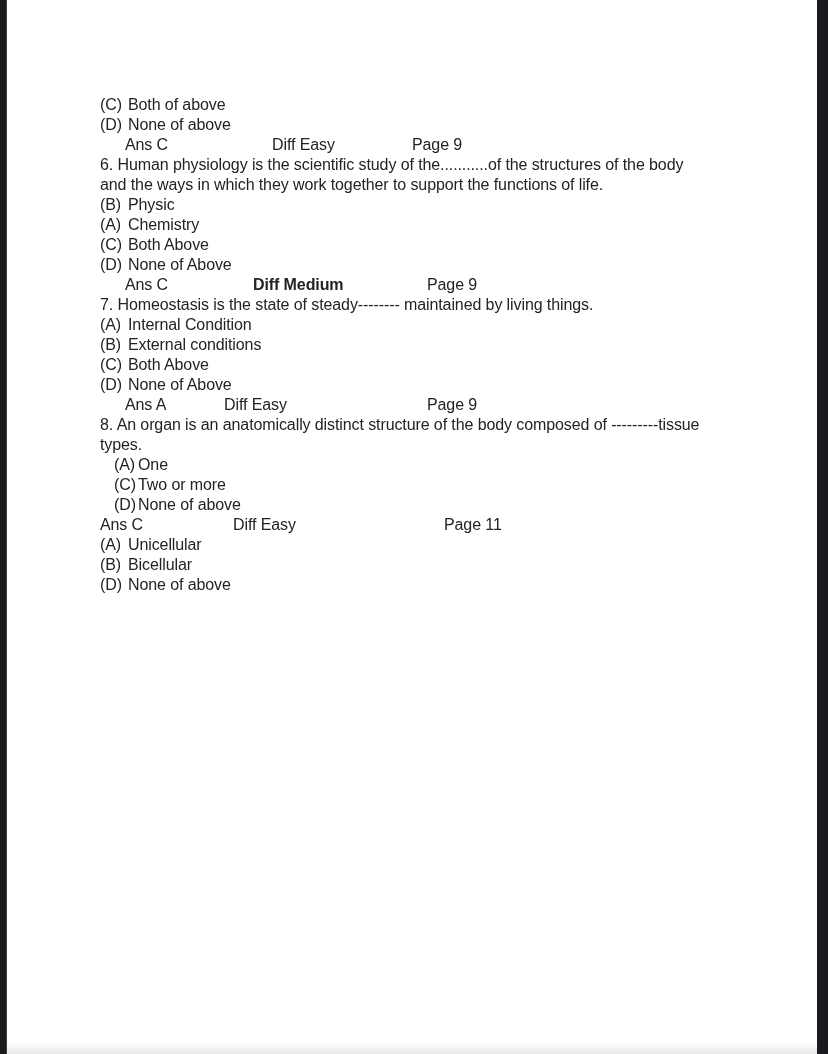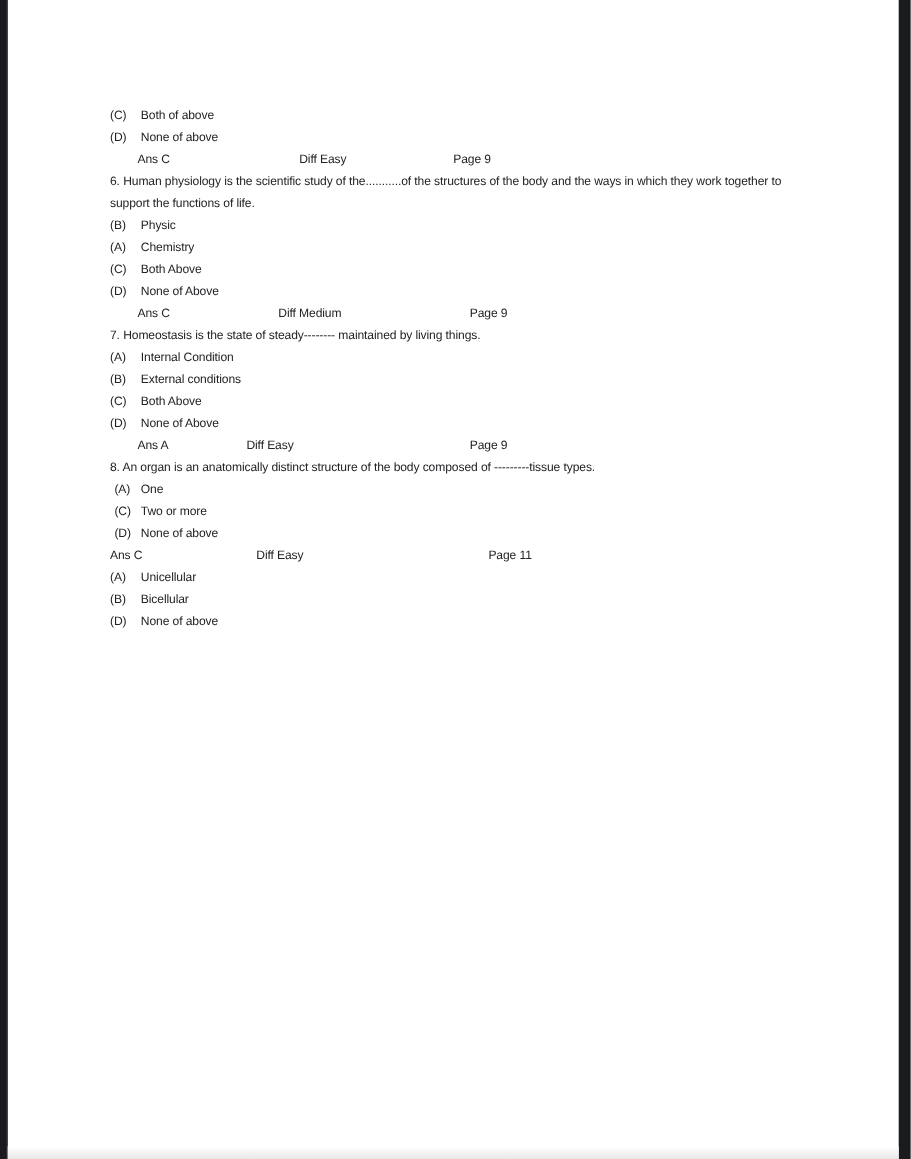--- a/index.html
+++ b/index.html
@@ -25,33 +25,33 @@
     width: 11px; background: #1a1b1f;
   }
   .bottom-fade {
     position: absolute; left: 7px; right: 11px; bottom: 0;
     height: 12px;
     background: linear-gradient(#ffffff, #e7e7e7);
   }
   .content {
     position: absolute; left: 100px; top: 95px; width: 618px;
     color: #222326;
-    font-size: 11px; line-height: 20px;
+    font-size: 16px; line-height: 20px;
     letter-spacing: -0.1px;
   }
   .content p, .content div { margin: 0; }
   .opt { margin: 0 0 10px 18px; }
   .olabel { display: inline-block; min-width: 28px; }
-  .q8-opts .opt { margin-left: 4px; }
+  .q8-opts .opt { margin-left: 14px; }
   .q8-opts .olabel { min-width: 24px; }
   .qtext { margin: 0 0 9px 0; max-width: 612px; }
   .meta { position: relative; height: 20px; margin: 0 0 10px 0; }
   .meta span { position: absolute; top: 0; white-space: nowrap; }
   .m-prev .ans  { left: 25px; }  .m-prev .diff { left: 172px; } .m-prev .page { left: 312px; }
-  .m-q6  .ans   { left: 25px; }  .m-q6  .diff  { left: 153px; } .m-q6  .page  { left: 327px; }
+  .m-q6  .ans   { left: 25px; }  .m-q6  .diff  { left: 153px; font-weight: bold; } .m-q6  .page  { left: 327px; }
   .m-q7  .ans   { left: 25px; }  .m-q7  .diff  { left: 124px; } .m-q7  .page  { left: 327px; }
   .m-q8  .ans   { left: 0; }     .m-q8  .diff  { left: 133px; } .m-q8  .page  { left: 344px; }
   .gap-before { margin-top: 41px; }
 </style>
 </head>
 <body>
 
 <div class="screen">
   <div class="edge-left"></div>
   <div class="edge-right"></div>

